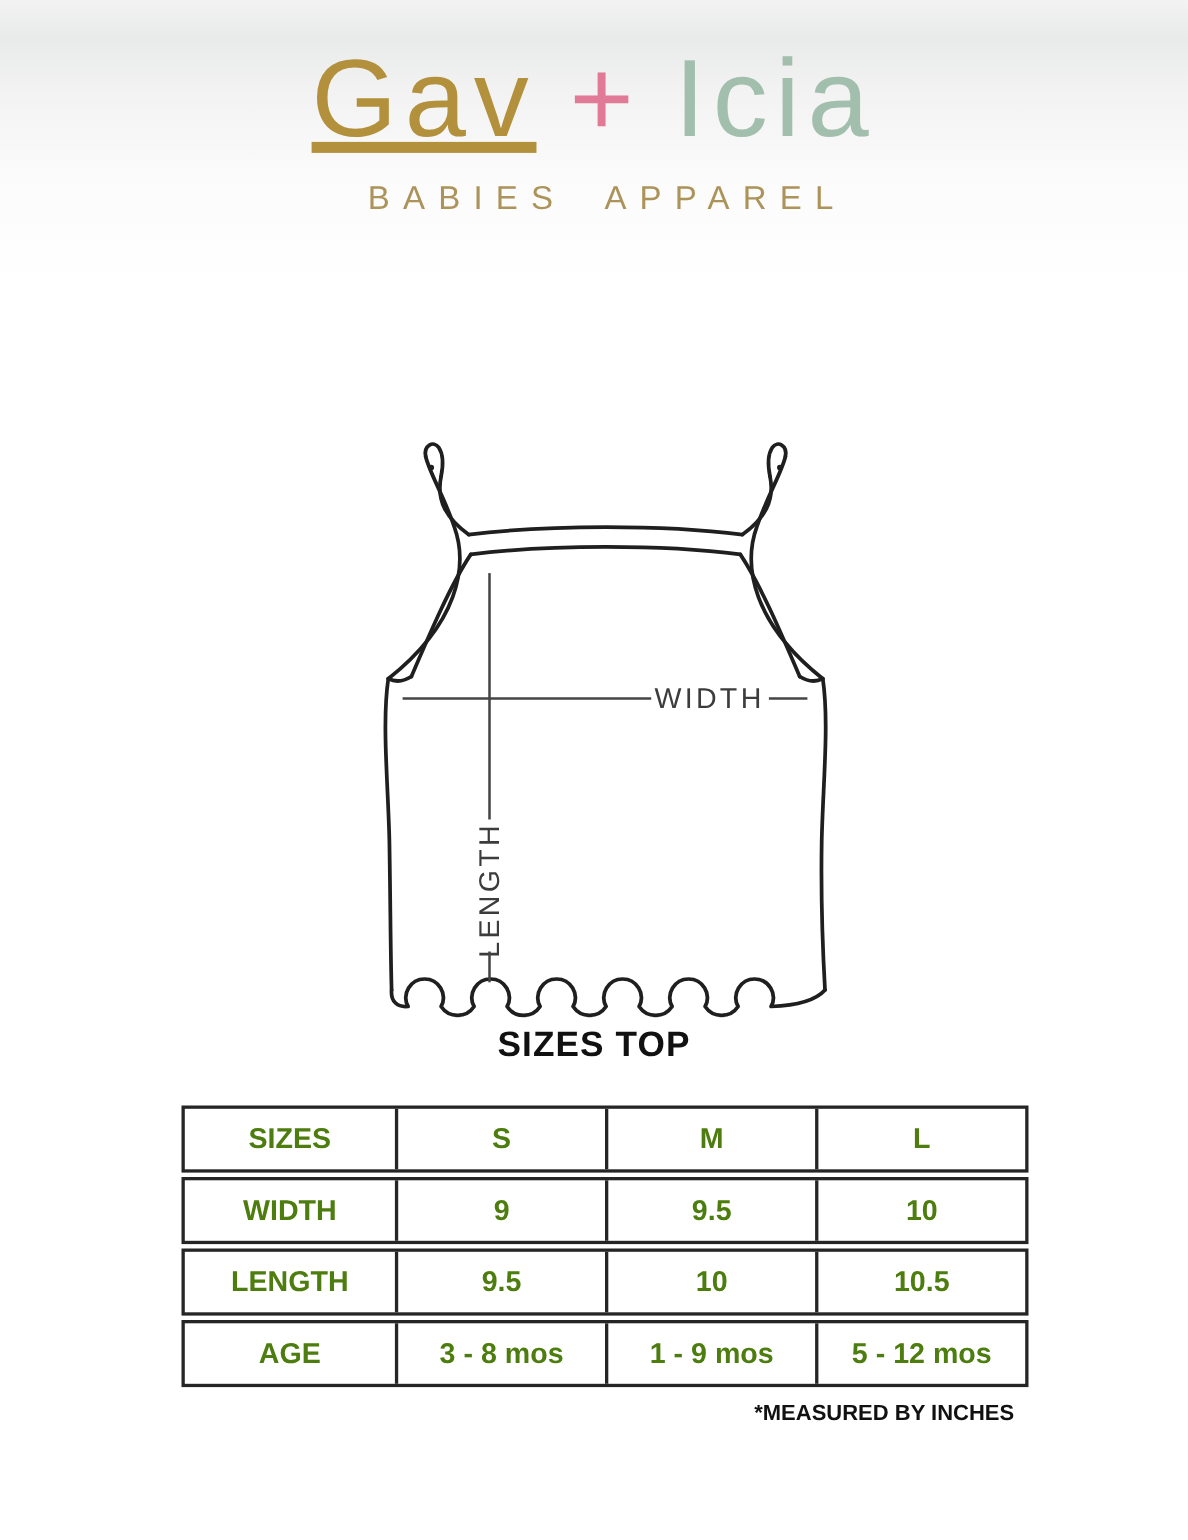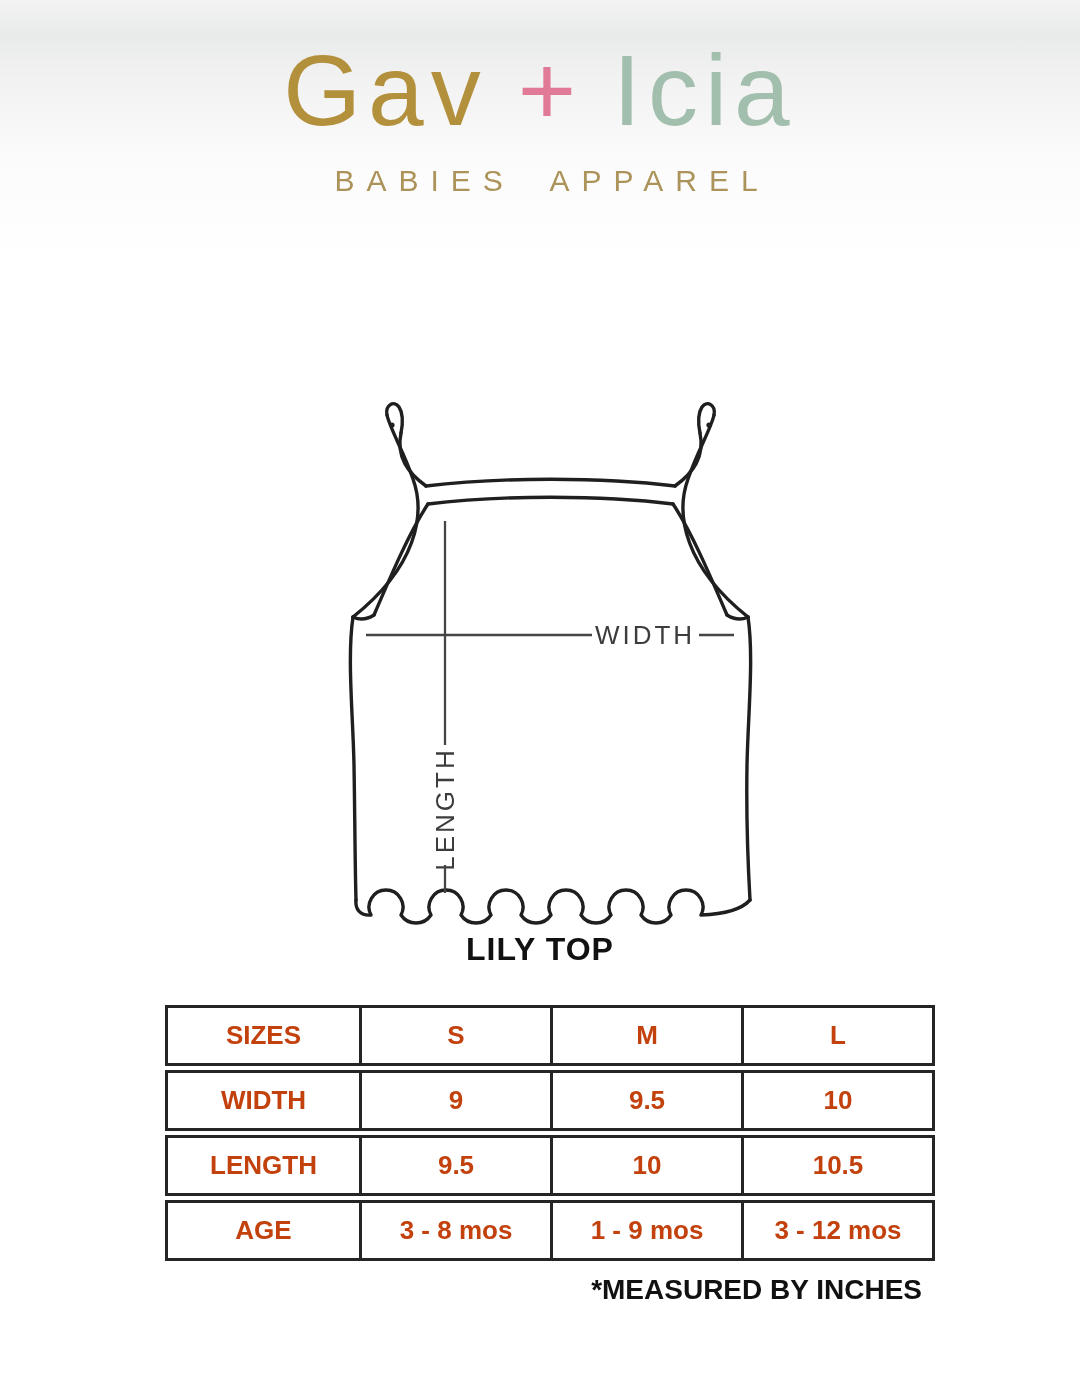--- a/index.html
+++ b/index.html
@@ -16,21 +16,21 @@
   .logo {
     position: absolute;
     top: 38px; left: 0; width: 100%;
     text-align: center;
     font-size: 100px;
     font-weight: 300;
     letter-spacing: 7px;
     line-height: 1.05;
     white-space: nowrap;
   }
-  .logo .gold  { color: #b3903b; }
+  .logo .gold  { color: #b3903b; text-decoration: underline; }
   .logo .plus  { color: #e17a96; margin: 0 30px; }
   .logo .sage  { color: #a2bfad; }
 
   .tagline {
     position: absolute;
     top: 164px; left: 12px; width: 100%;
     text-align: center;
     font-size: 30px;
     font-weight: 300;
     letter-spacing: 12px;
@@ -77,29 +77,29 @@
     background: #fff;
     display: grid;
     grid-template-columns: 1fr 1fr 1fr 1fr;
   }
   .t-cell {
     display: flex;
     align-items: center;
     justify-content: center;
     font-size: 26px;
     font-weight: bold;
-    color: #c2410c;
+    color: #4d7c0f;
   }
   .t-cell + .t-cell { border-left: 3px solid #252525; }
 
   .footnote {
     position: absolute;
     top: 1274px; left: 165px; width: 757px;
     text-align: right;
-    font-size: 28px;
+    font-size: 20px;
     font-weight: bold;
     color: #111;
   }
 </style>
 </head>
 <body>
 
 <div class="page">
 
   <div class="logo">
@@ -146,21 +146,21 @@
       <line class="measure" x1="36" y1="240" x2="262" y2="240"></line>
       <text class="measure-text" x="315" y="249" text-anchor="middle">WIDTH</text>
       <line class="measure" x1="369" y1="240" x2="404" y2="240"></line>
 
       <line class="measure" x1="115" y1="126" x2="115" y2="350"></line>
       <text class="measure-text" transform="translate(124 414) rotate(-90)" x="0" y="0" text-anchor="middle">LENGTH</text>
       <line class="measure" x1="115" y1="470" x2="115" y2="498"></line>
     </svg>
   </div>
 
-  <div class="product-name">LILY TOP</div>
+  <div class="product-name">SIZES TOP</div>
 
   <div class="size-table">
 
     <div class="t-row">
       <div class="t-cell">SIZES</div>
       <div class="t-cell">S</div>
       <div class="t-cell">M</div>
       <div class="t-cell">L</div>
     </div>
 
@@ -175,20 +175,20 @@
       <div class="t-cell">LENGTH</div>
       <div class="t-cell">9.5</div>
       <div class="t-cell">10</div>
       <div class="t-cell">10.5</div>
     </div>
 
     <div class="t-row">
       <div class="t-cell">AGE</div>
       <div class="t-cell">3 - 8 mos</div>
       <div class="t-cell">1 - 9 mos</div>
-      <div class="t-cell">3 - 12 mos</div>
+      <div class="t-cell">5 - 12 mos</div>
     </div>
 
   </div>
 
   <div class="footnote">*MEASURED BY INCHES</div>
 
 </div>
 
 </body></html>

